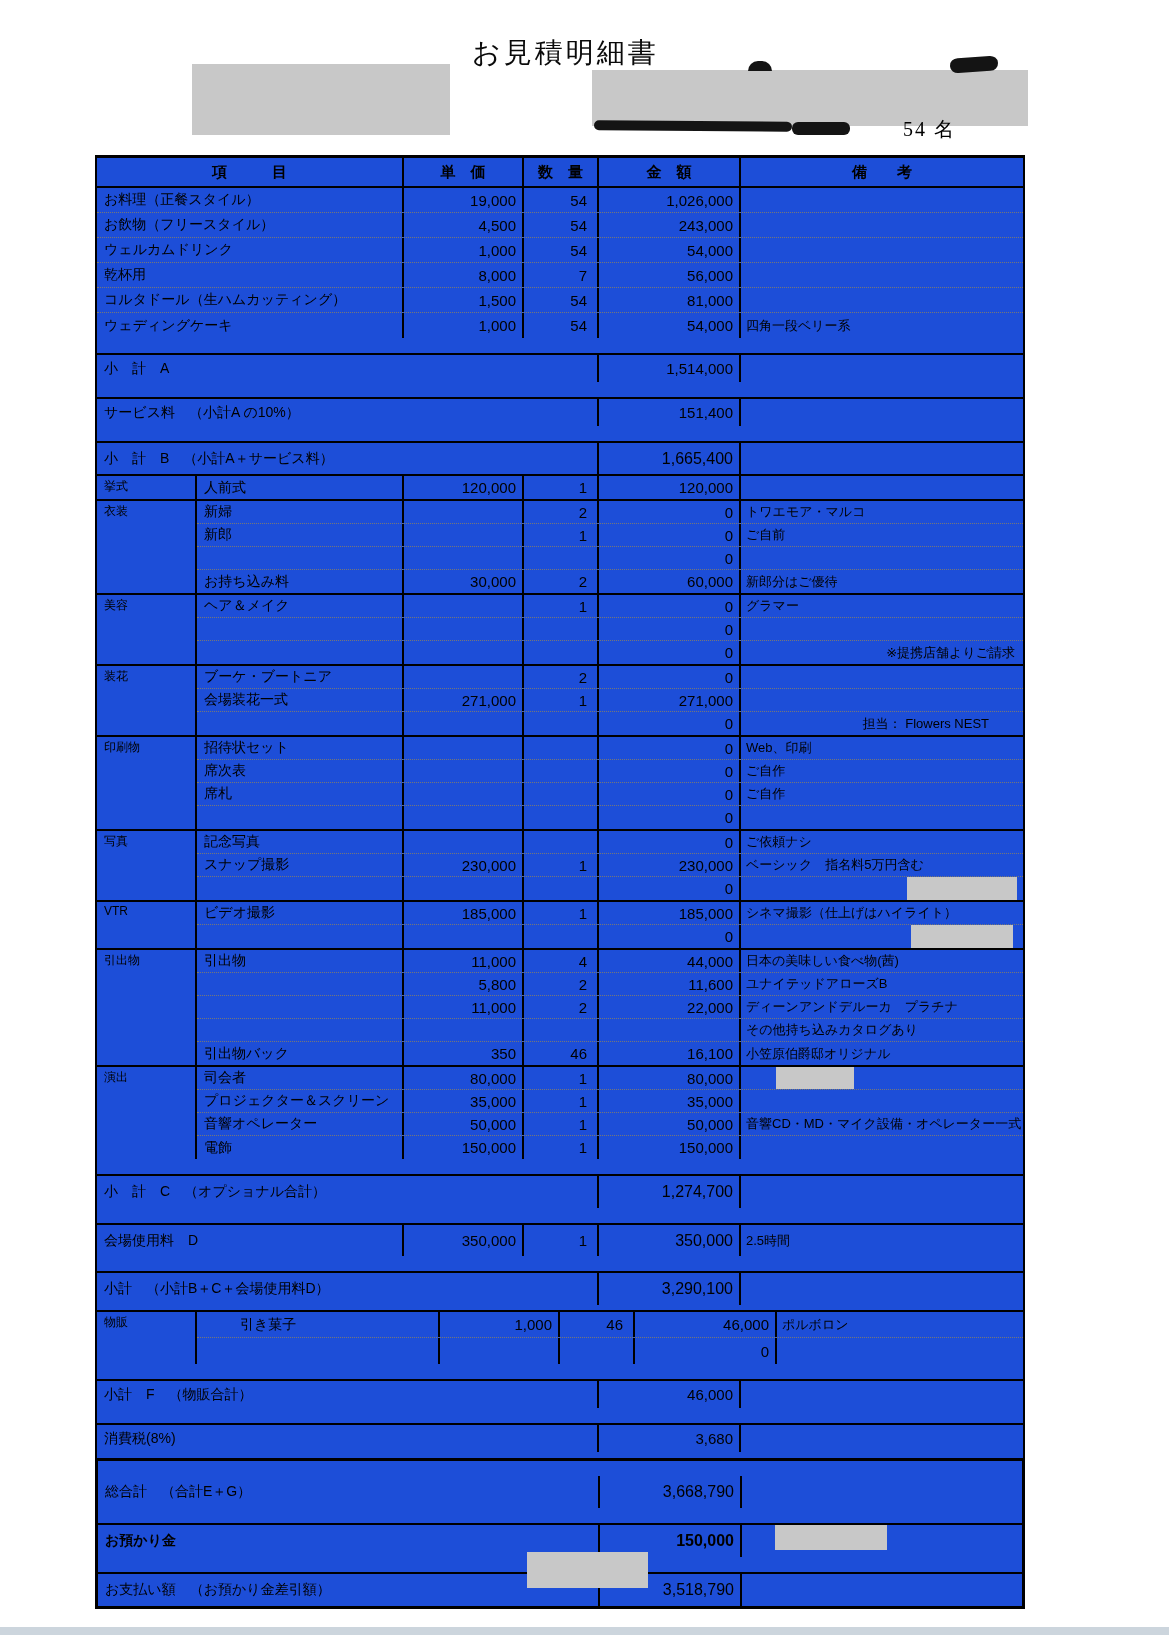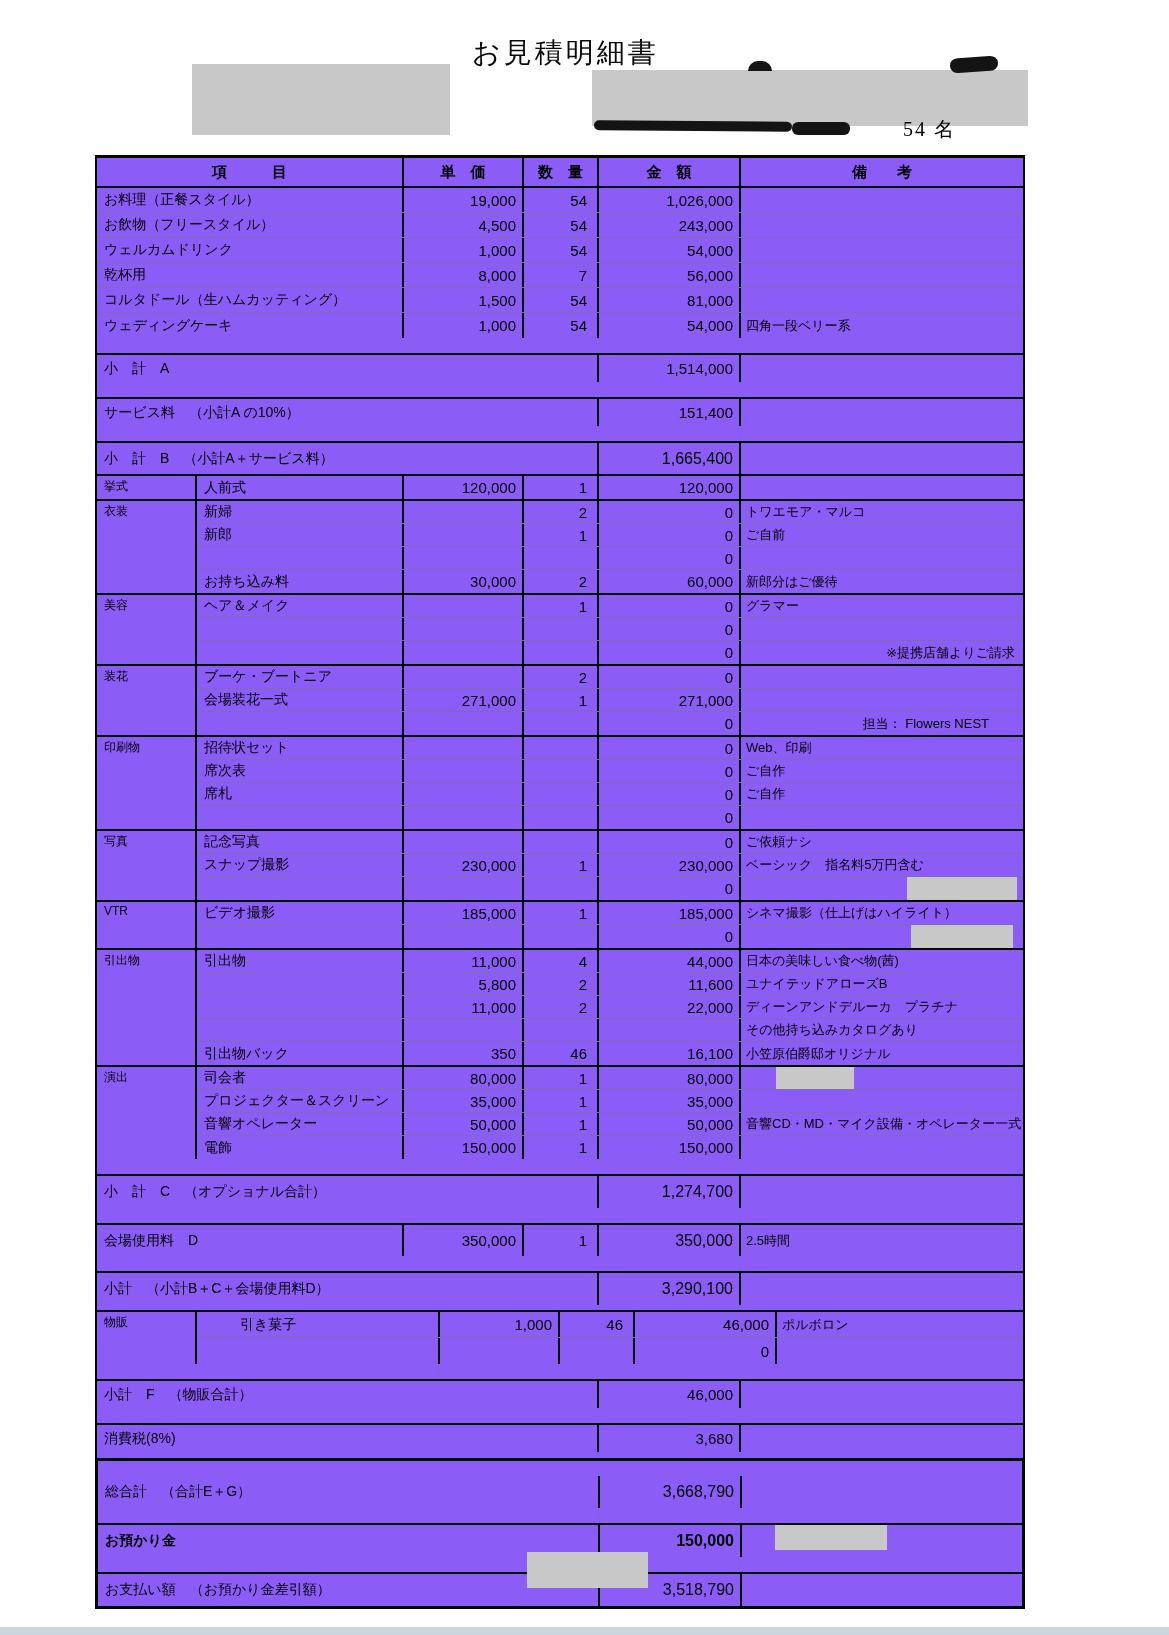--- a/index.html
+++ b/index.html
@@ -17,21 +17,21 @@
   .r-right{left:592px;top:70px;width:436px;height:56px;}
   .r-bottom{left:527px;top:1552px;width:121px;height:36px;}
   .ink{position:absolute;background:#141414;}
   .ink-arc{left:748px;top:61px;width:24px;height:10px;border-radius:12px 12px 0 0;}
   .ink-blob{left:950px;top:57px;width:48px;height:15px;border-radius:8px/7px;transform:rotate(-4deg);}
   .ink-line1{left:594px;top:121px;width:198px;height:10px;border-radius:5px;transform:rotate(.4deg);}
   .ink-line2{left:792px;top:122px;width:58px;height:13px;border-radius:6px;}
   .bottom-strip{position:absolute;left:0;bottom:0;width:100%;height:8px;background:#ccd5dd;}
 
   
-  .tbl{position:absolute;left:95px;width:930px;background:#8b5cf6;box-sizing:border-box;
+  .tbl{position:absolute;left:95px;width:930px;background:#1d4ed8;box-sizing:border-box;
        border:2px solid #000;}
   #table1{top:155px;border-top:3px solid #000;}
   #table2{top:1310px;}
   #table3{top:1458px;border-width:3px;}
 
   .h-row{display:flex;height:28px;border-bottom:2px solid #000;font-weight:bold;font-size:15px;}
   .hc{display:flex;align-items:center;justify-content:center;height:100%;box-sizing:border-box;}
 
   .cc{display:flex;align-items:center;height:100%;box-sizing:border-box;
       overflow:hidden;white-space:nowrap;}

